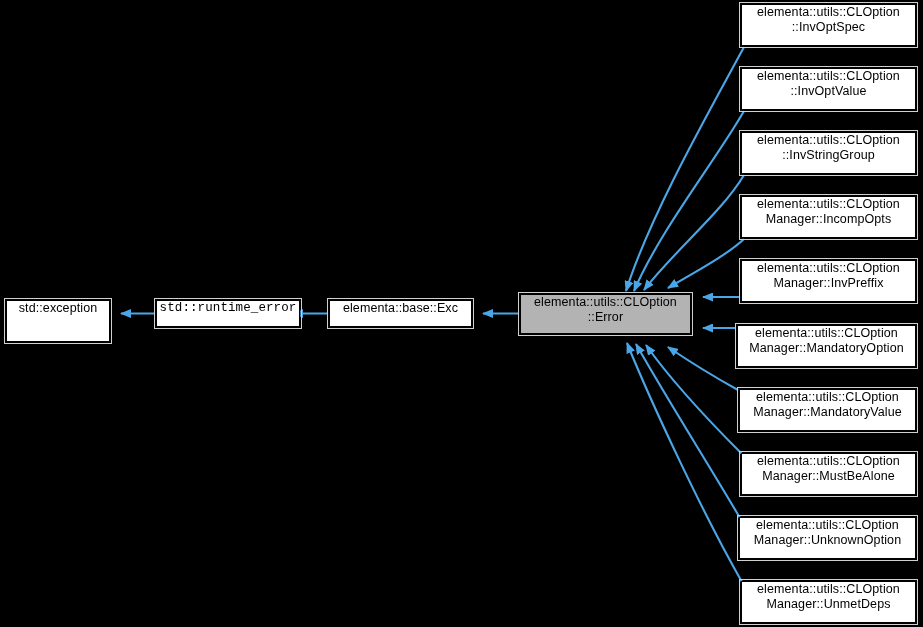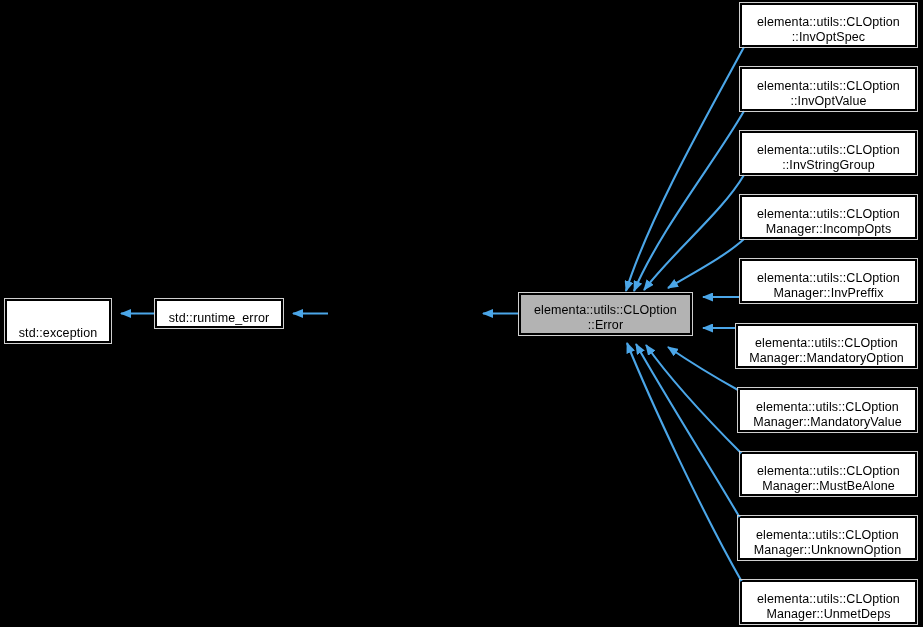--- a/index.html
+++ b/index.html
@@ -23,21 +23,21 @@
     height: 627px;
     pointer-events: none;
   }
   .node {
     position: absolute;
     box-sizing: border-box;
     border: 1px solid #000000;
     background: #ffffff;
     color: #000000;
     display: flex;
-    align-items: flex-end;
+    align-items: flex-start;
     justify-content: center;
     text-align: center;
     font-size: 12.5px;
     line-height: 15px;
     letter-spacing: 0.1px;
     box-shadow: 2px 2px 0 rgba(0,0,0,0.35);
     outline: 1px solid #d0d0d0;
     outline-offset: 1px;
     z-index: 2;
   }
@@ -77,24 +77,27 @@
       <path d="M742,454 C718,430 672,382 646,345"></path>
       <path d="M740,518 C712,470 664,394 636,344"></path>
       <path d="M742,582 C702,512 650,400 627,343"></path>
     </g>
   </svg>
 
   <div class="node" style="left:6px; top:300px; width:104px; height:42px;">
     <span class="label">std::exception</span>
   </div>
 
-  <div class="node" style="left:156px; top:300px; width:126px; height:27px;">
+  <div class="node" style="left:156px; top:300px; width:144px; height:27px;font-family:Liberation Mono, monospace;">
     <span class="label">std::runtime_error</span>
   </div>
 
+  <div class="node" style="left:329px; top:300px; width:143px; height:27px;">
+    <span class="label">elementa::base::Exc</span>
+  </div>
 
   <div class="node center" style="left:520px; top:294px; width:171px; height:40px;">
     <span class="label">elementa::utils::CLOption
 ::Error</span>
   </div>
 
   <div class="node" style="left:741px; top:4px; width:175px; height:42px;">
     <span class="label">elementa::utils::CLOption
 ::InvOptSpec</span>
   </div>

